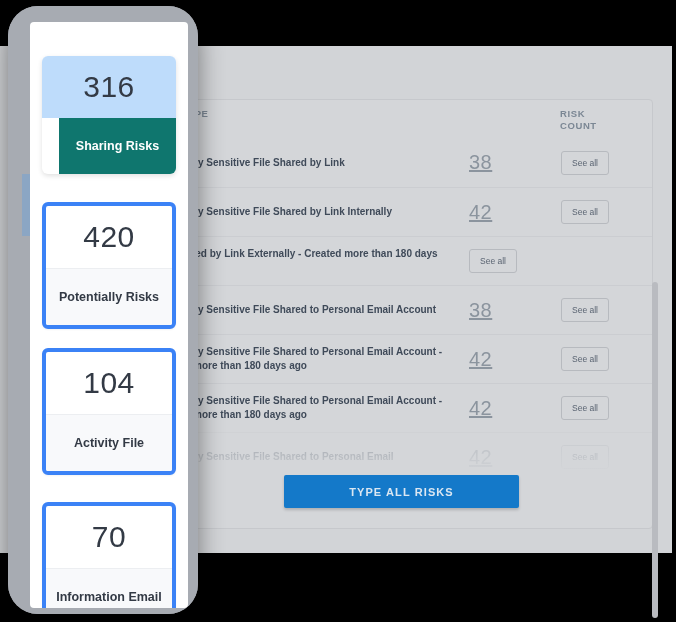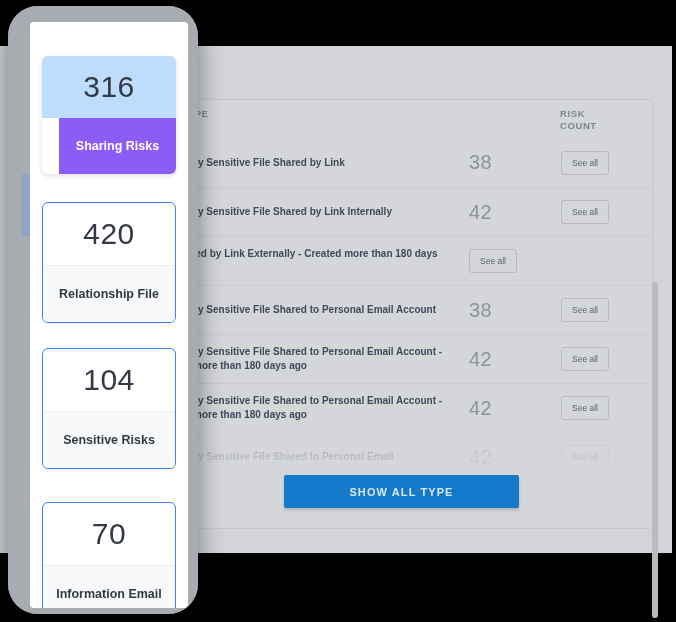--- a/index.html
+++ b/index.html
@@ -97,20 +97,21 @@
     font-weight:600;
     padding-right:16px;
     max-width:300px;
   }
   .cell-count{
     width:92px;flex:0 0 92px;
     color:#8b949e;
     font-size:20px;
     font-weight:300;
     letter-spacing:0.5px;
+    text-decoration:underline;
   }
   .cell-action{width:74px;flex:0 0 74px;}
   .see-all{
     display:inline-block;
     border:1px solid #b7babf;
     border-radius:3px;
     background:transparent;
     color:#5a6472;
     font-size:8.5px;
     padding:6px 10px;
@@ -189,21 +190,21 @@
     background:#8ba6c4;
   }
 
   .kcard{
     position:absolute;
     left:12px;
     width:134px;
     border-radius:6px;
     overflow:hidden;
     background:#fff;
-    border:1px solid #3b82f6;
+    border:4px solid #3b82f6;
     box-sizing:border-box;
     box-shadow:0 1px 2px rgba(0,0,0,.05);
   }
   .kcard .knum{
     height:62px;
     display:flex;align-items:center;justify-content:center;
     font-size:30px;
     font-weight:400;
     color:#333a45;
     letter-spacing:.5px;
@@ -213,21 +214,21 @@
     height:56px;
     display:flex;align-items:center;justify-content:center;
     font-size:12.5px;
     font-weight:bold;
     color:#333a45;
     background:#f8f9fb;
     border-top:1px solid #eceef1;
   }
   .kcard.active{border:none;box-shadow:0 2px 5px rgba(0,0,0,.12);}
   .kcard.active .knum{background:#bedcfb;color:#333a45;}
-  .kcard.active .klabel{background:#8b5cf6;color:#ffffff;border-top:none;margin-left:17px;}
+  .kcard.active .klabel{background:#0f766e;color:#ffffff;border-top:none;margin-left:17px;}
 
   #c0{top:34px;}
   #c1{top:180px;}
   #c2{top:326px;}
   #c3{top:480px;}
 </style>
 </head>
 <body>
 
 <div class="stage">
@@ -341,37 +342,37 @@
         </div>
       </div>
 
     <div class="table-fade"></div>
   </div>
 
   <div class="scrollbar-track">
     <div class="scrollbar-thumb"></div>
   </div>
 
-  <button class="show-all">SHOW ALL TYPE</button>
+  <button class="show-all">TYPE ALL RISKS</button>
 
   <div class="phone-shadow"></div>
   <div class="phone">
     <div class="blue-sliver"></div>
     <div class="phone-screen" id="phone-screen">
         <div class="kcard active" id="c0">
           <div class="knum">316</div>
           <div class="klabel">Sharing Risks</div>
         </div>
         <div class="kcard" id="c1">
           <div class="knum">420</div>
-          <div class="klabel">Relationship File</div>
+          <div class="klabel">Potentially Risks</div>
         </div>
         <div class="kcard" id="c2">
           <div class="knum">104</div>
-          <div class="klabel">Sensitive Risks</div>
+          <div class="klabel">Activity File</div>
         </div>
         <div class="kcard" id="c3">
           <div class="knum">70</div>
           <div class="klabel">Information Email</div>
         </div>
       </div>
   </div>
 
 </div>
 

